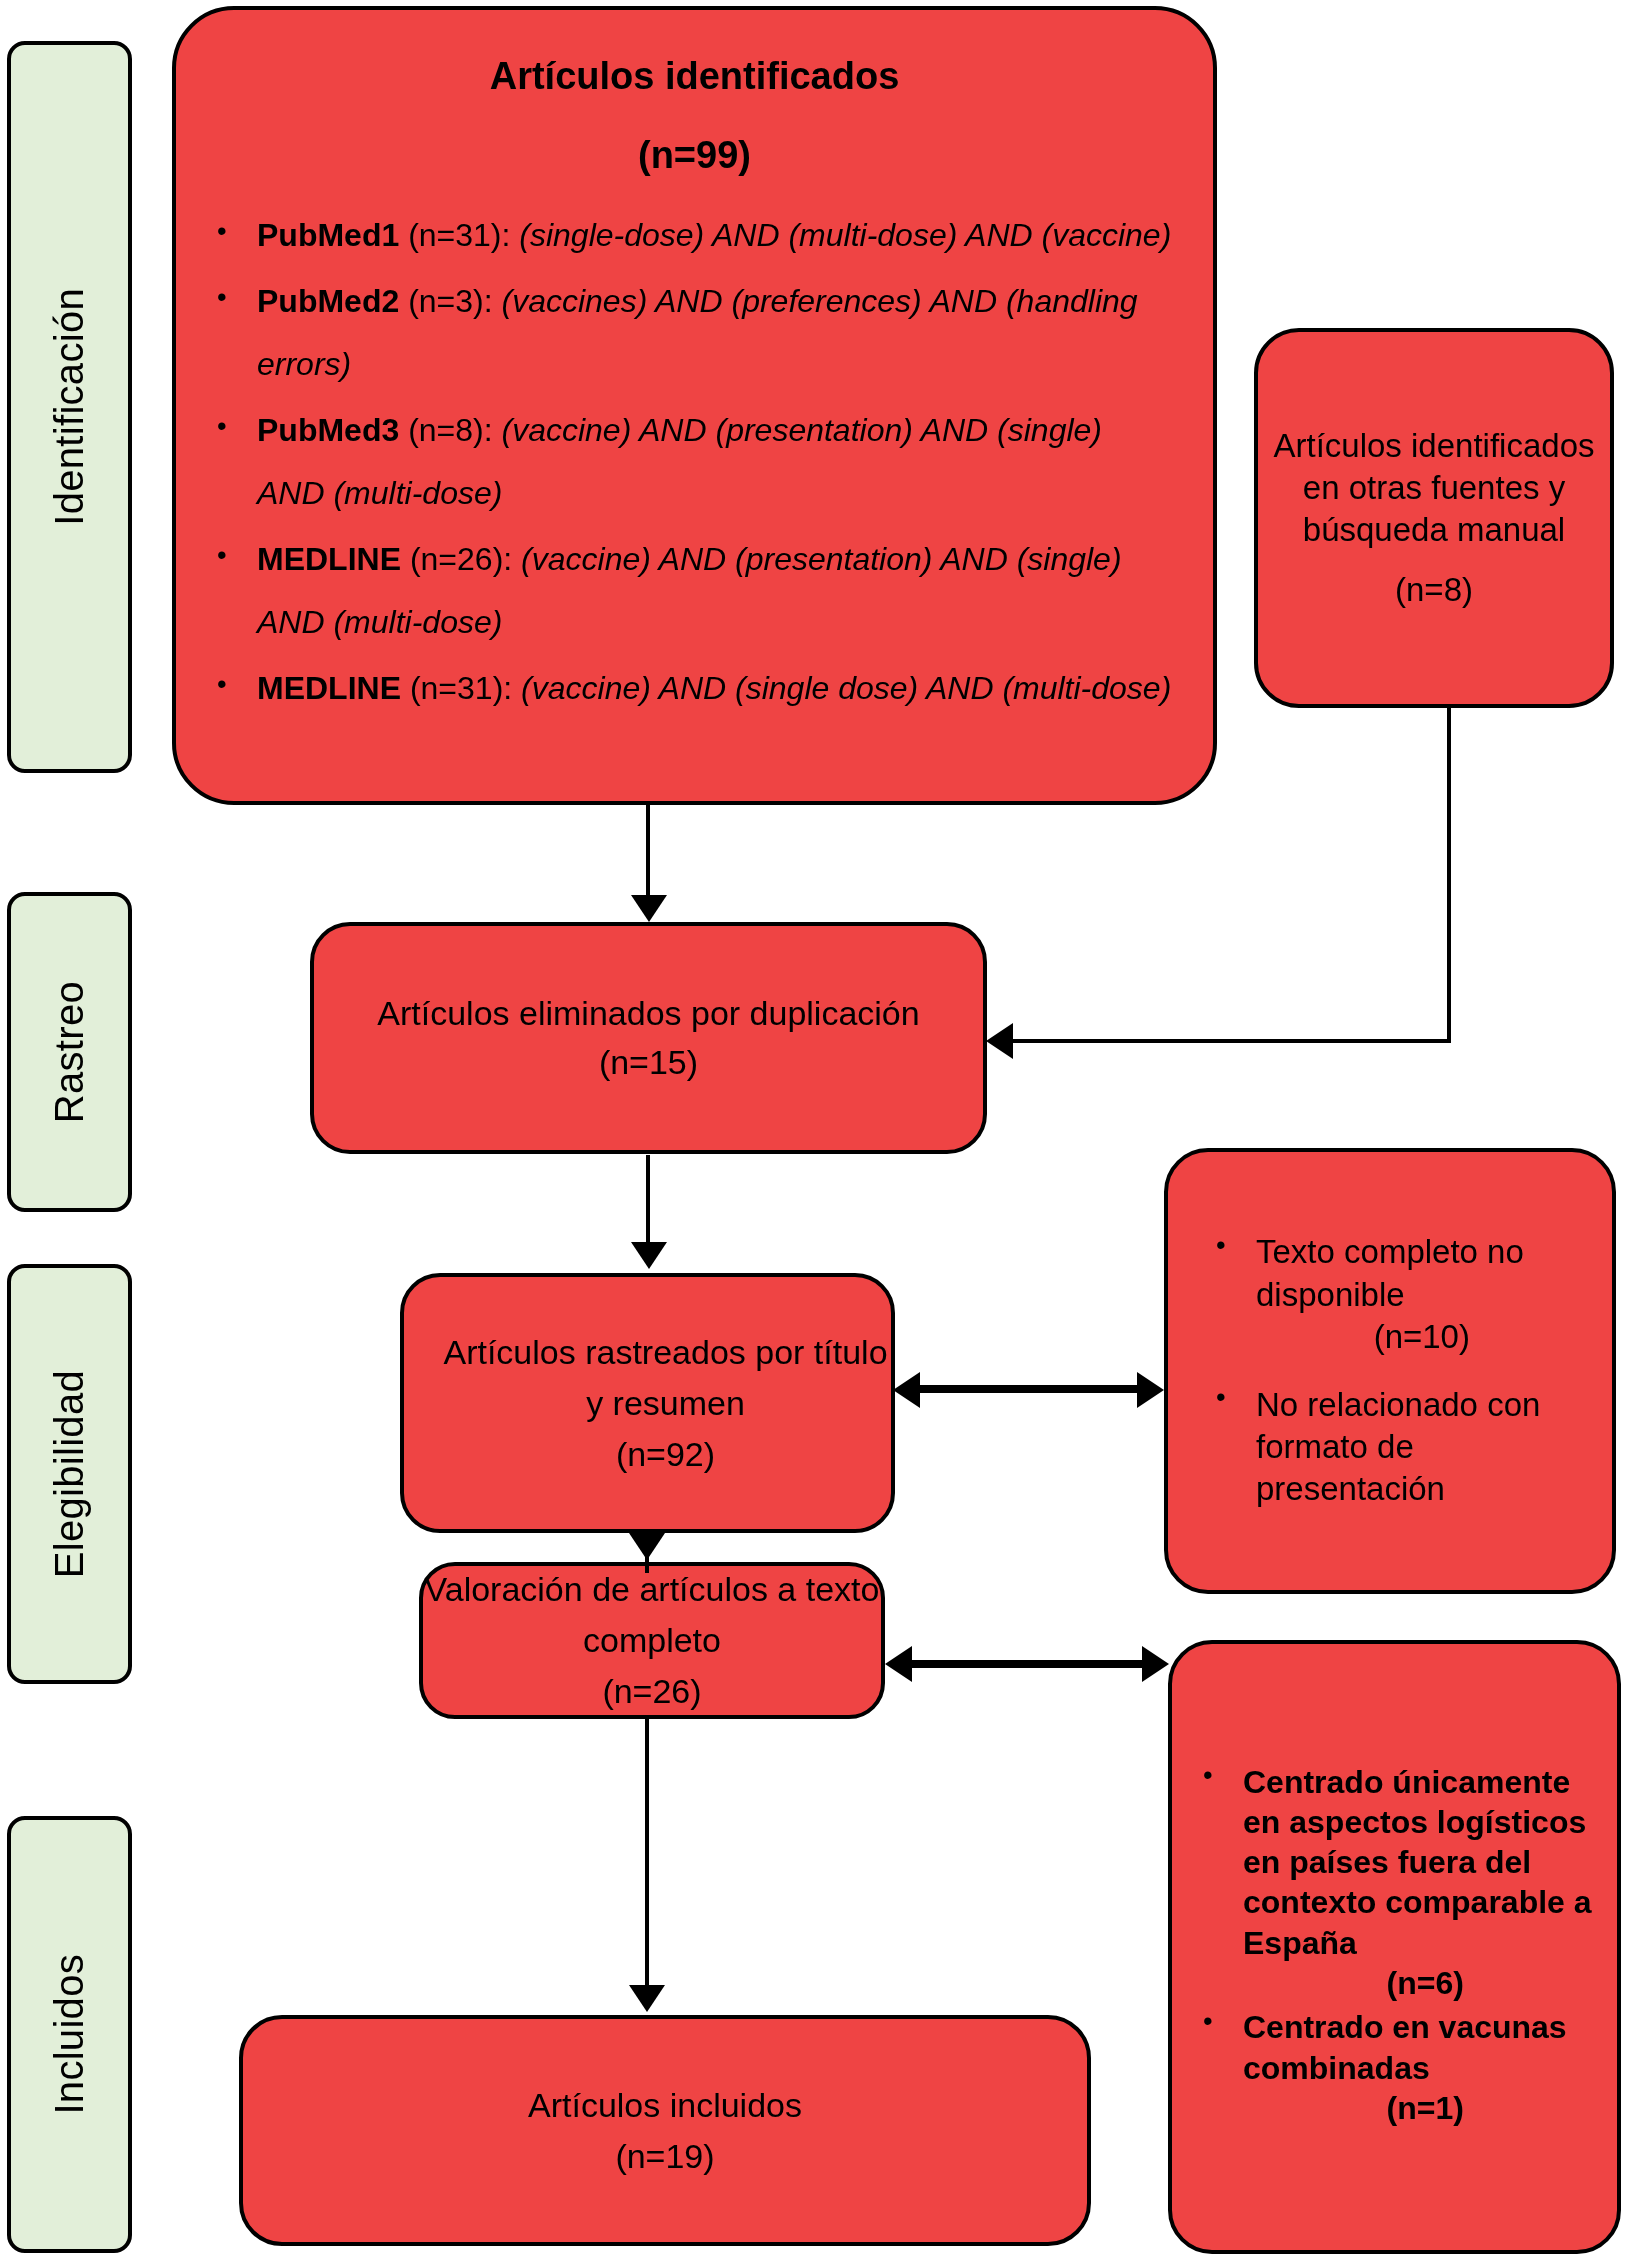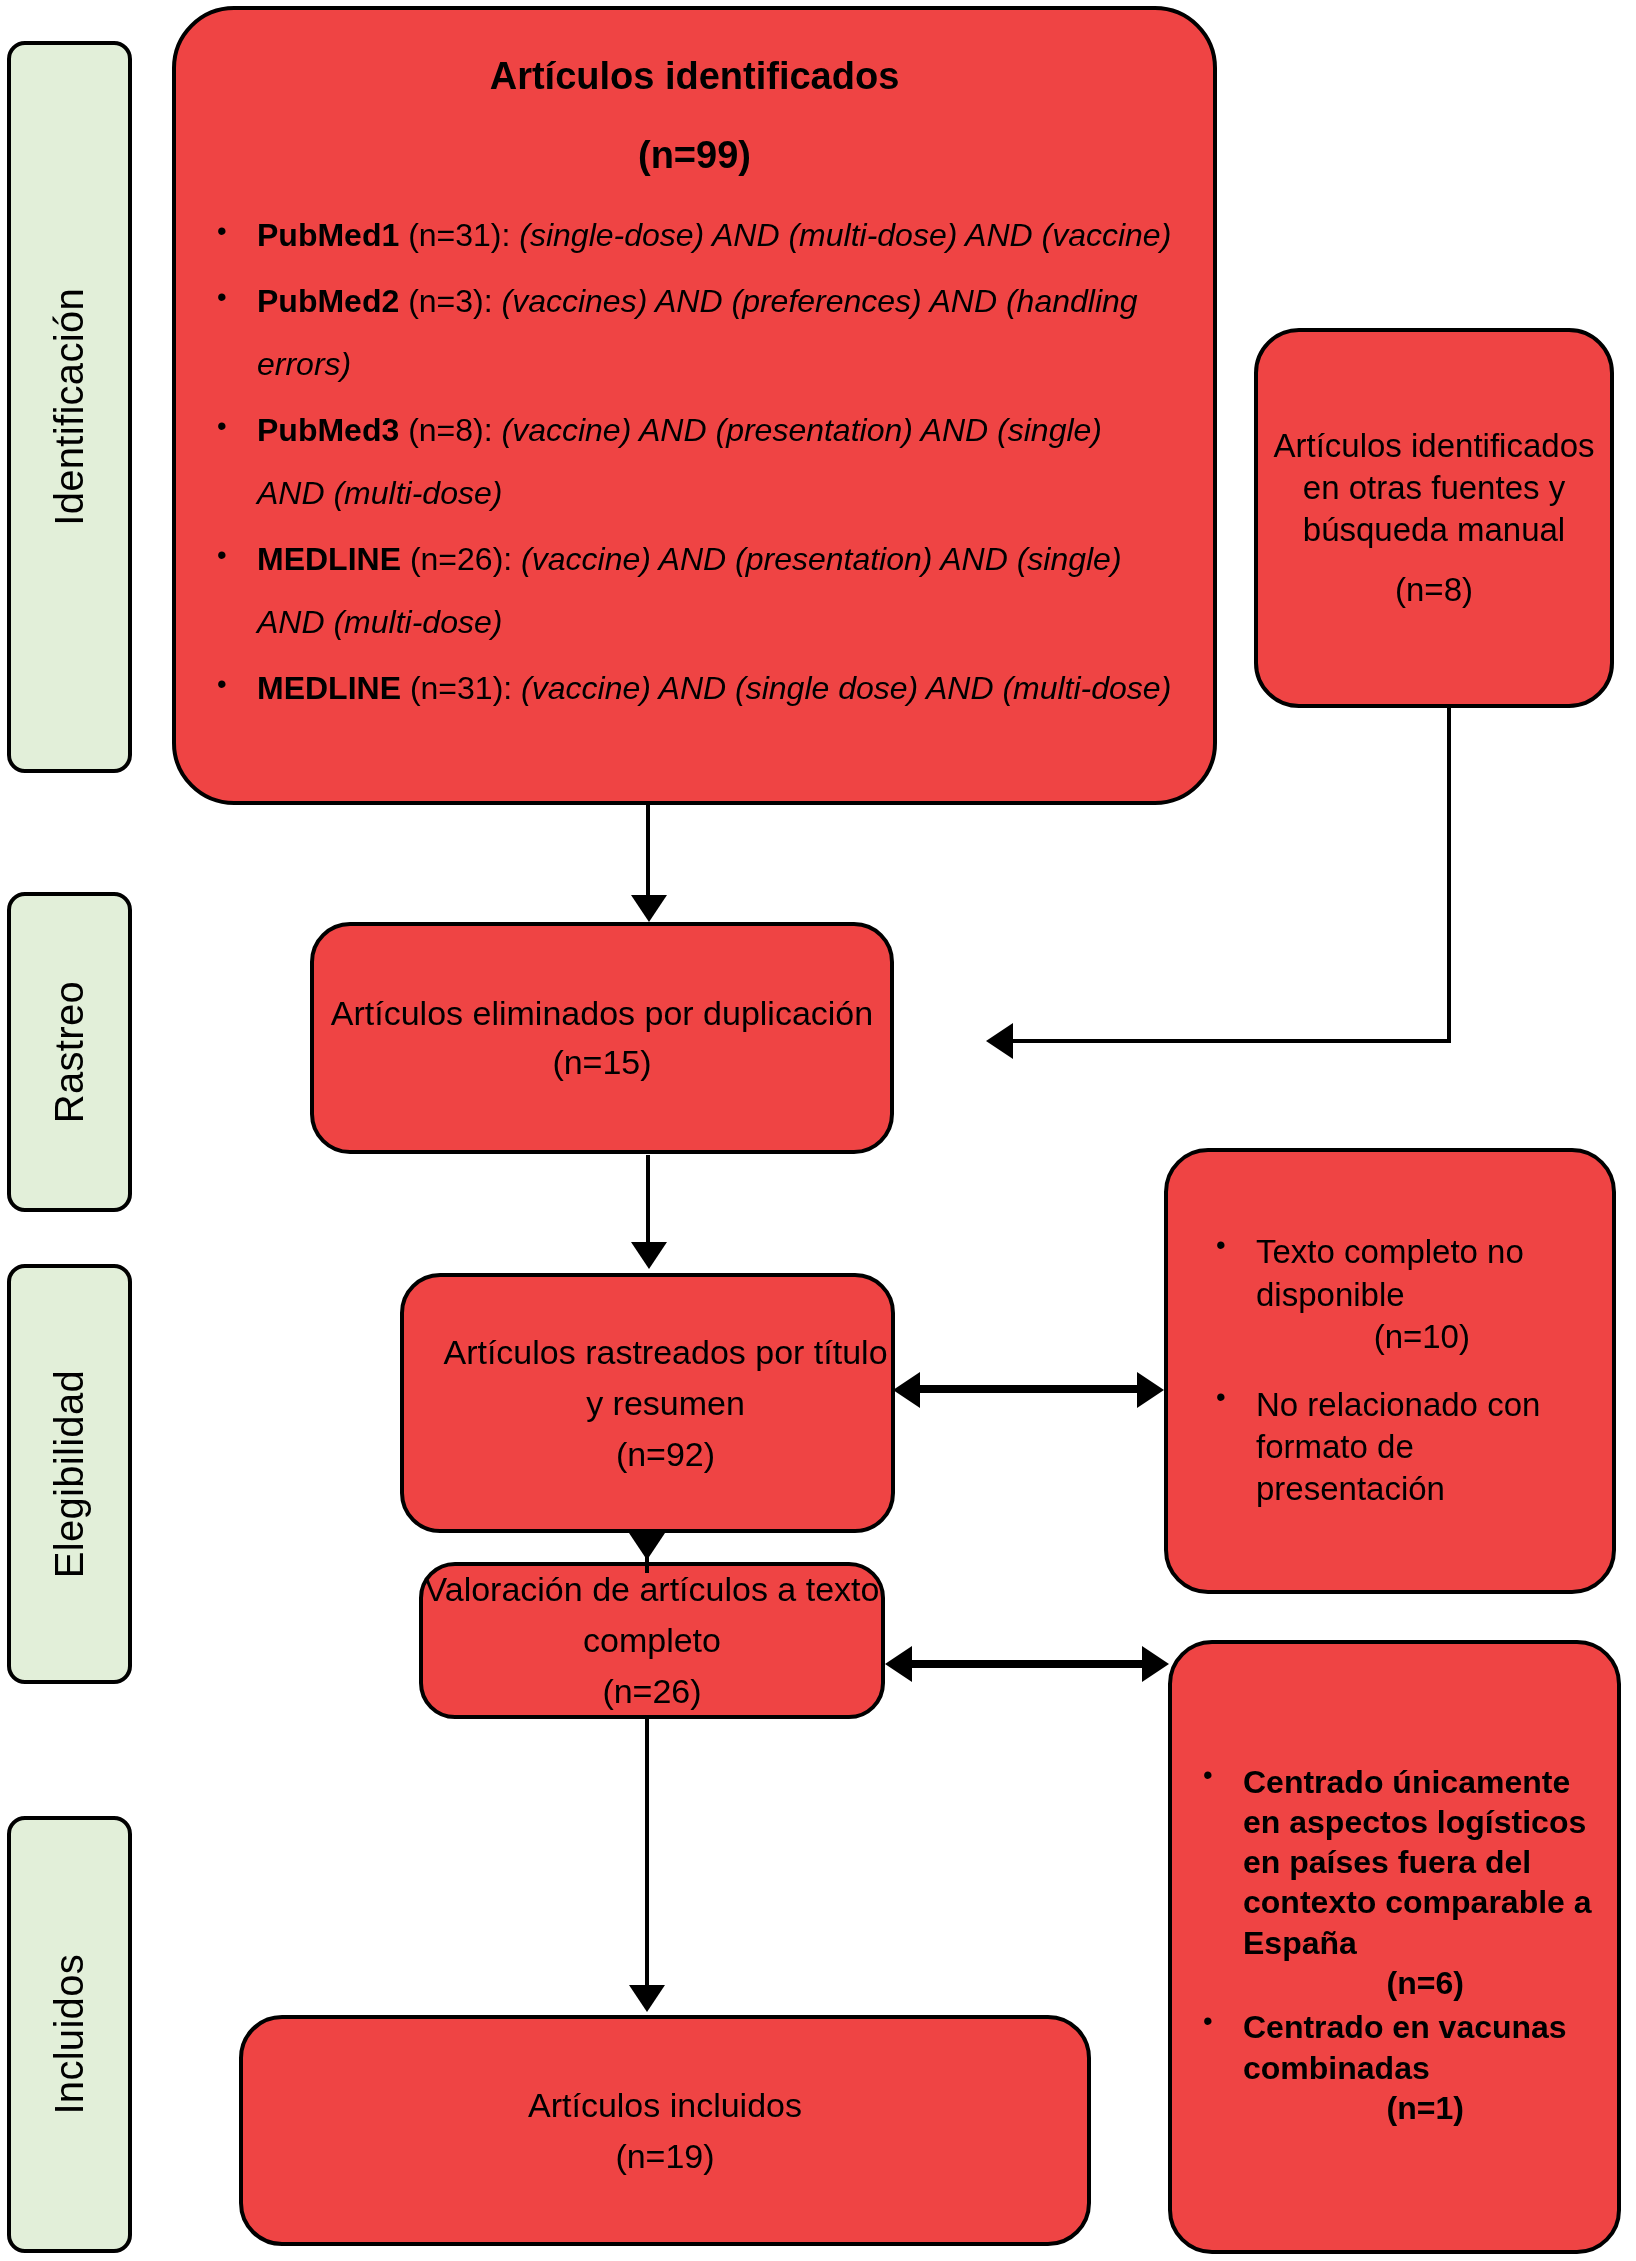--- a/index.html
+++ b/index.html
@@ -85,21 +85,21 @@
   
   #other-box{
     left:1254px;top:328px;width:360px;height:380px;
     border-radius:45px;
     padding:0 15px;
   }
   #other-box .line{font-size:33px;line-height:1.28;text-align:center;}
   #other-box .cnt{font-size:33px;line-height:1.28;text-align:center;margin-top:18px;}
 
   
-  #dup-box{left:310px;top:922px;width:584px;height:232px;border-radius:40px;}
+  #dup-box{left:310px;top:922px;width:677px;height:232px;border-radius:40px;}
   #dup-box .line{font-size:34px;line-height:1.45;text-align:center;}
 
   
   #screen-box{left:400px;top:1273px;width:495px;height:260px;border-radius:40px;}
   #screen-box .line{font-size:34px;line-height:1.5;text-align:center;padding-left:36px;}
 
   
   #full-box{left:419px;top:1562px;width:466px;height:157px;border-radius:36px;}
   #full-box .line{font-size:34px;line-height:1.5;text-align:center;}
 

